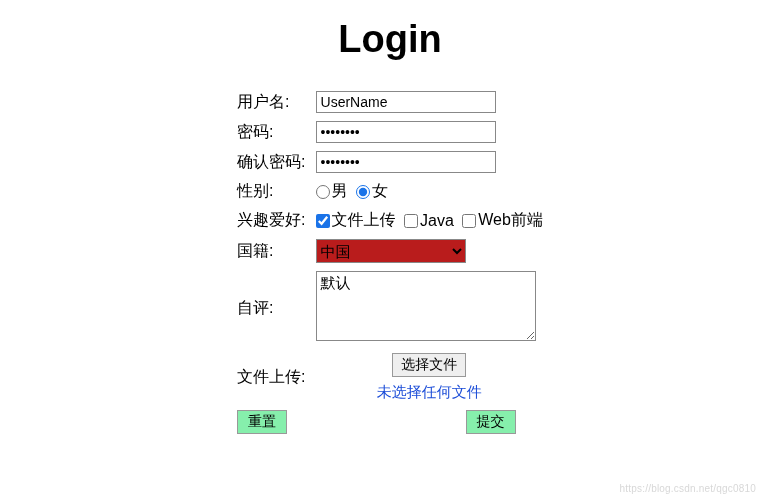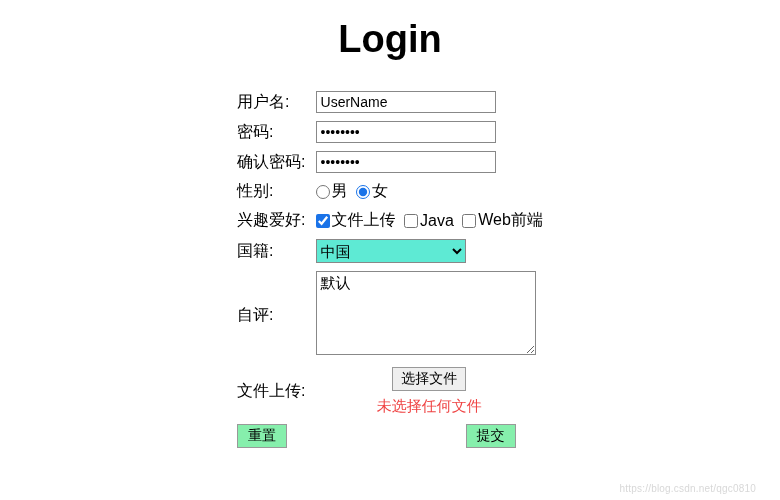--- a/index.html
+++ b/index.html
@@ -71,25 +71,25 @@
     input[type="checkbox"] {
       width: 14px;
       height: 14px;
       accent-color: #1a73e8;
     }
     select {
       width: 150px;
       height: 24px;
       font-size: 15px;
       border: 1px solid #888;
-      background: #5eead4;
+      background: #b91c1c;
     }
     textarea {
       width: 220px;
-      height: 84px;
+      height: 70px;
       font-size: 15px;
       font-family: Liberation Sans, sans-serif;
       padding: 2px 4px;
       border: 1px solid #888;
       resize: both;
     }
     .file-row {
       display: flex;
       align-items: center;
       gap: 6px;
@@ -97,21 +97,21 @@
     }
     .file-btn {
       font-size: 14px;
       padding: 2px 8px;
       border: 1px solid #999;
       background: #efefef;
       cursor: pointer;
     }
     .file-text {
       font-size: 15px;
-      color: #ef4444;
+      color: #1d4ed8;
     }
     .btn-row {
       padding-top: 6px;
     }
     .btn-row button {
       font-size: 14px;
       padding: 2px 10px;
       border: 1px solid #999;
       background: #86efac;
       cursor: pointer;

